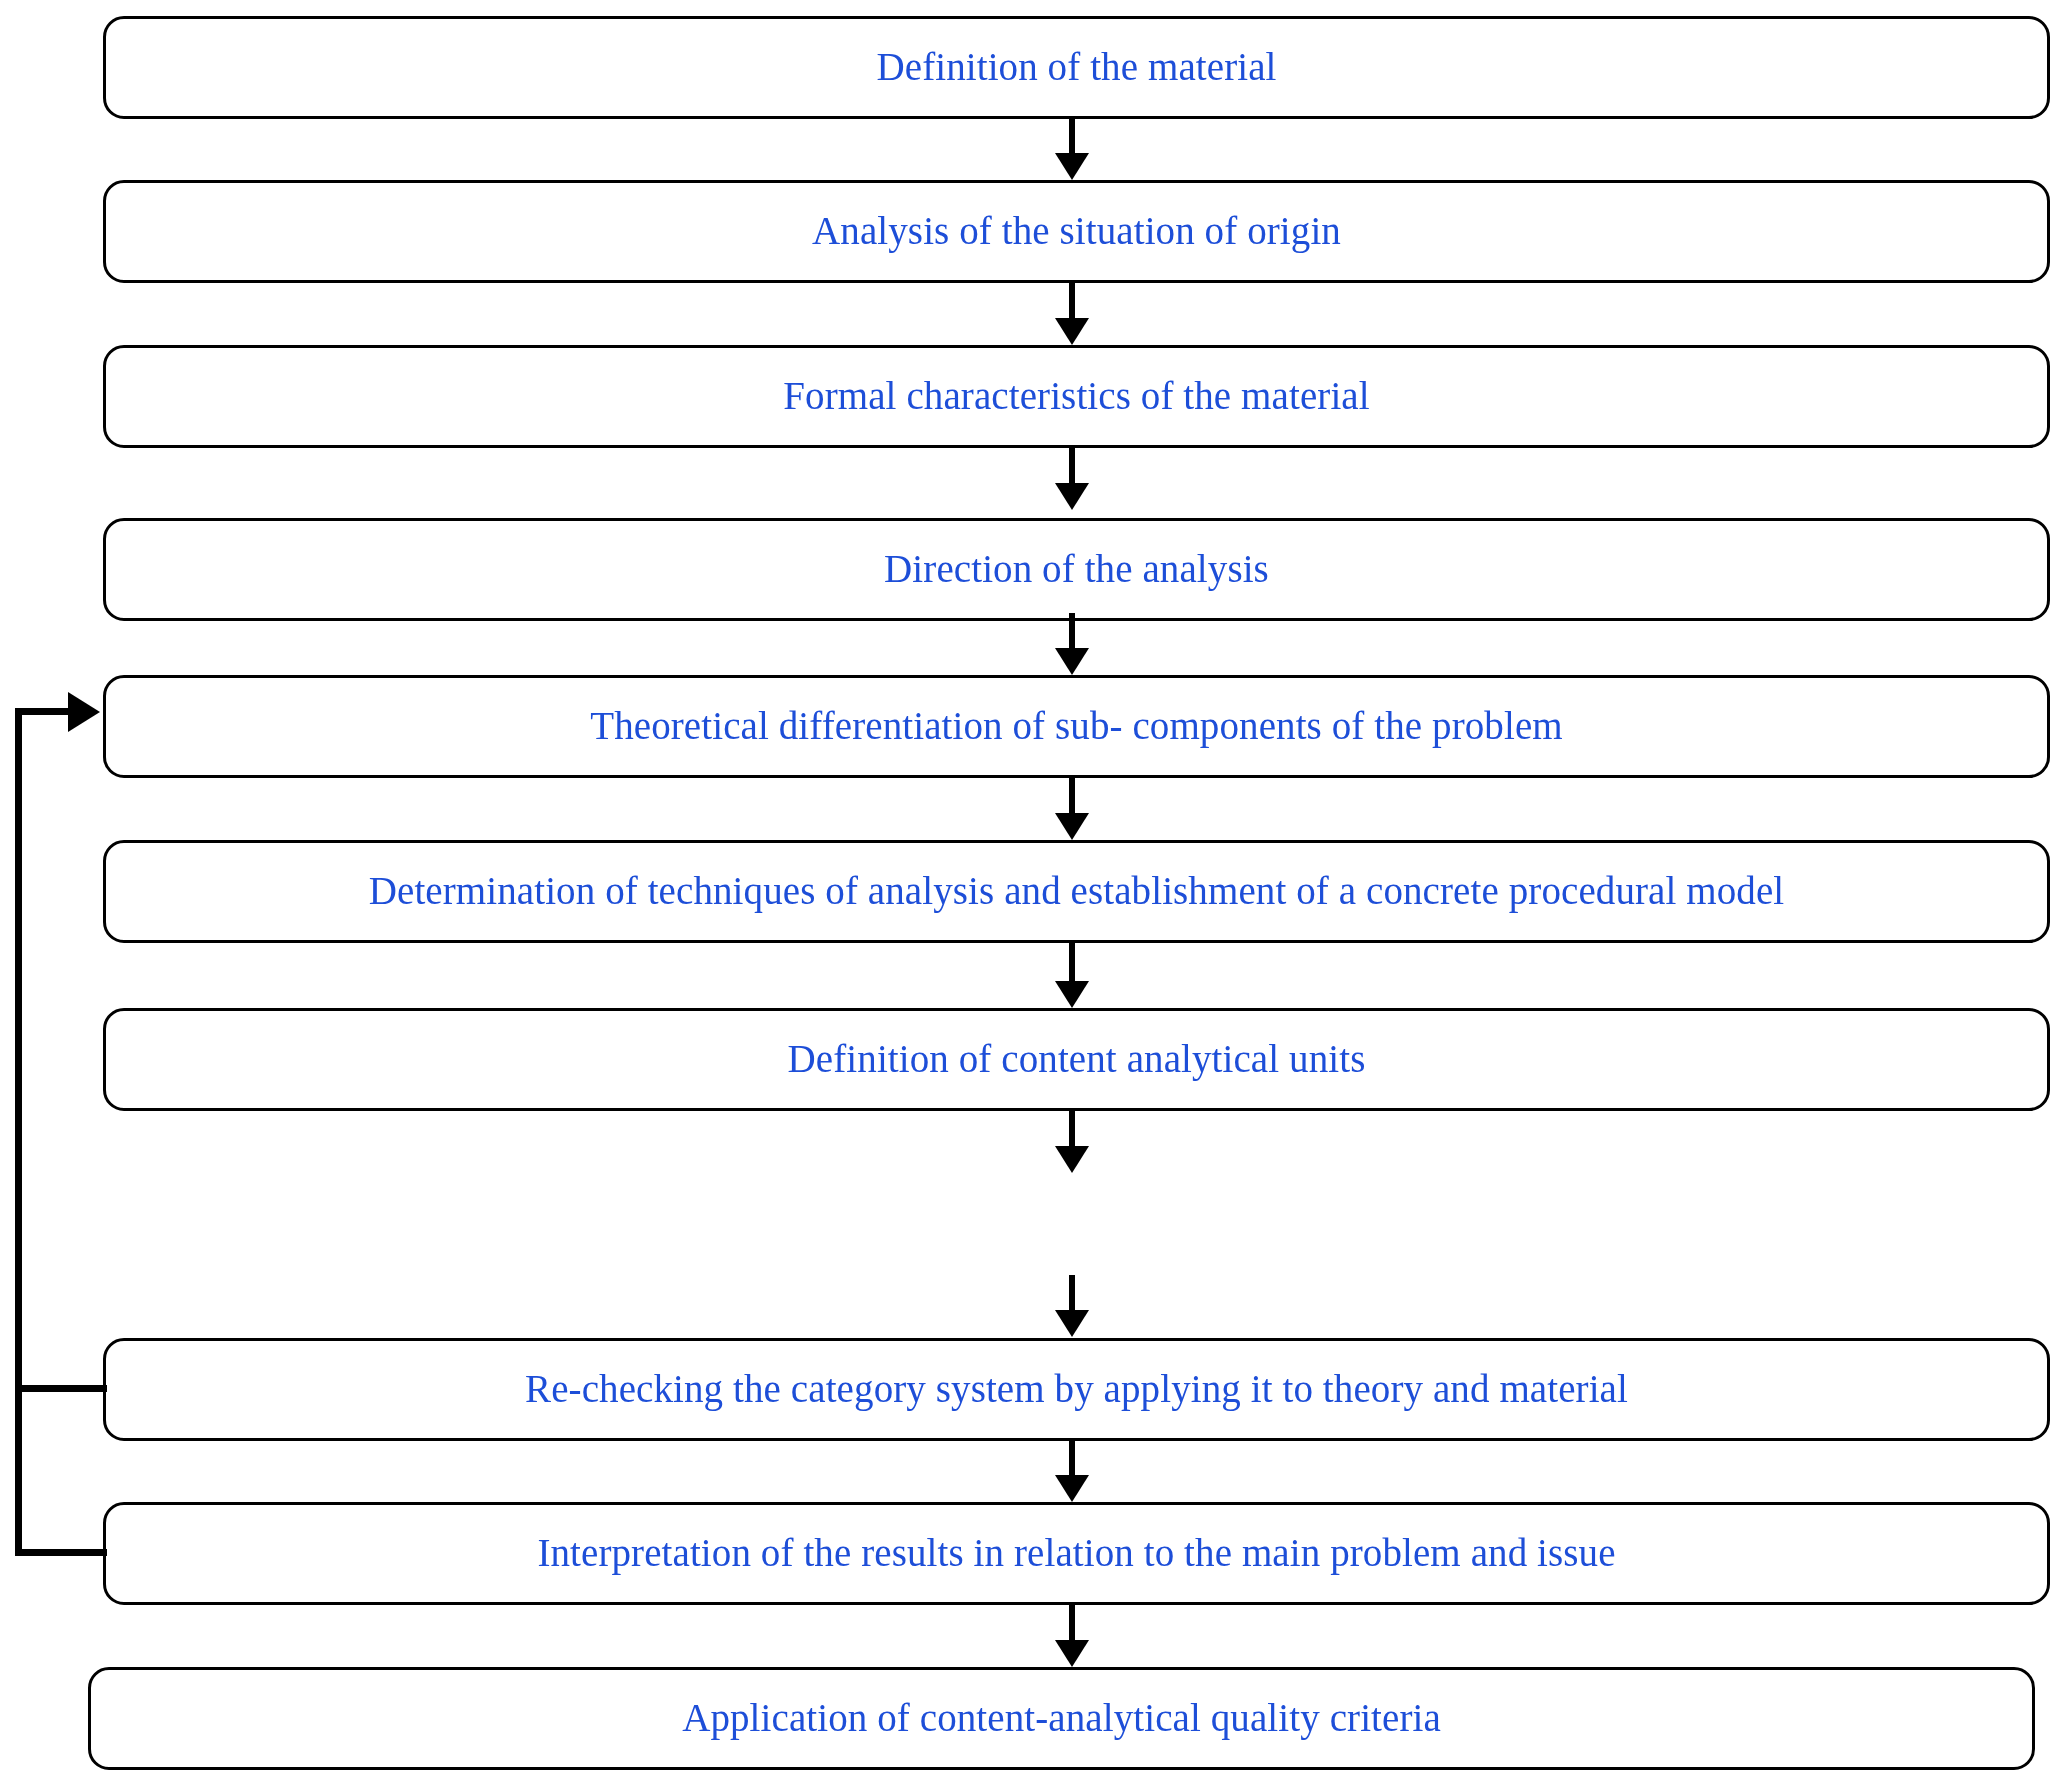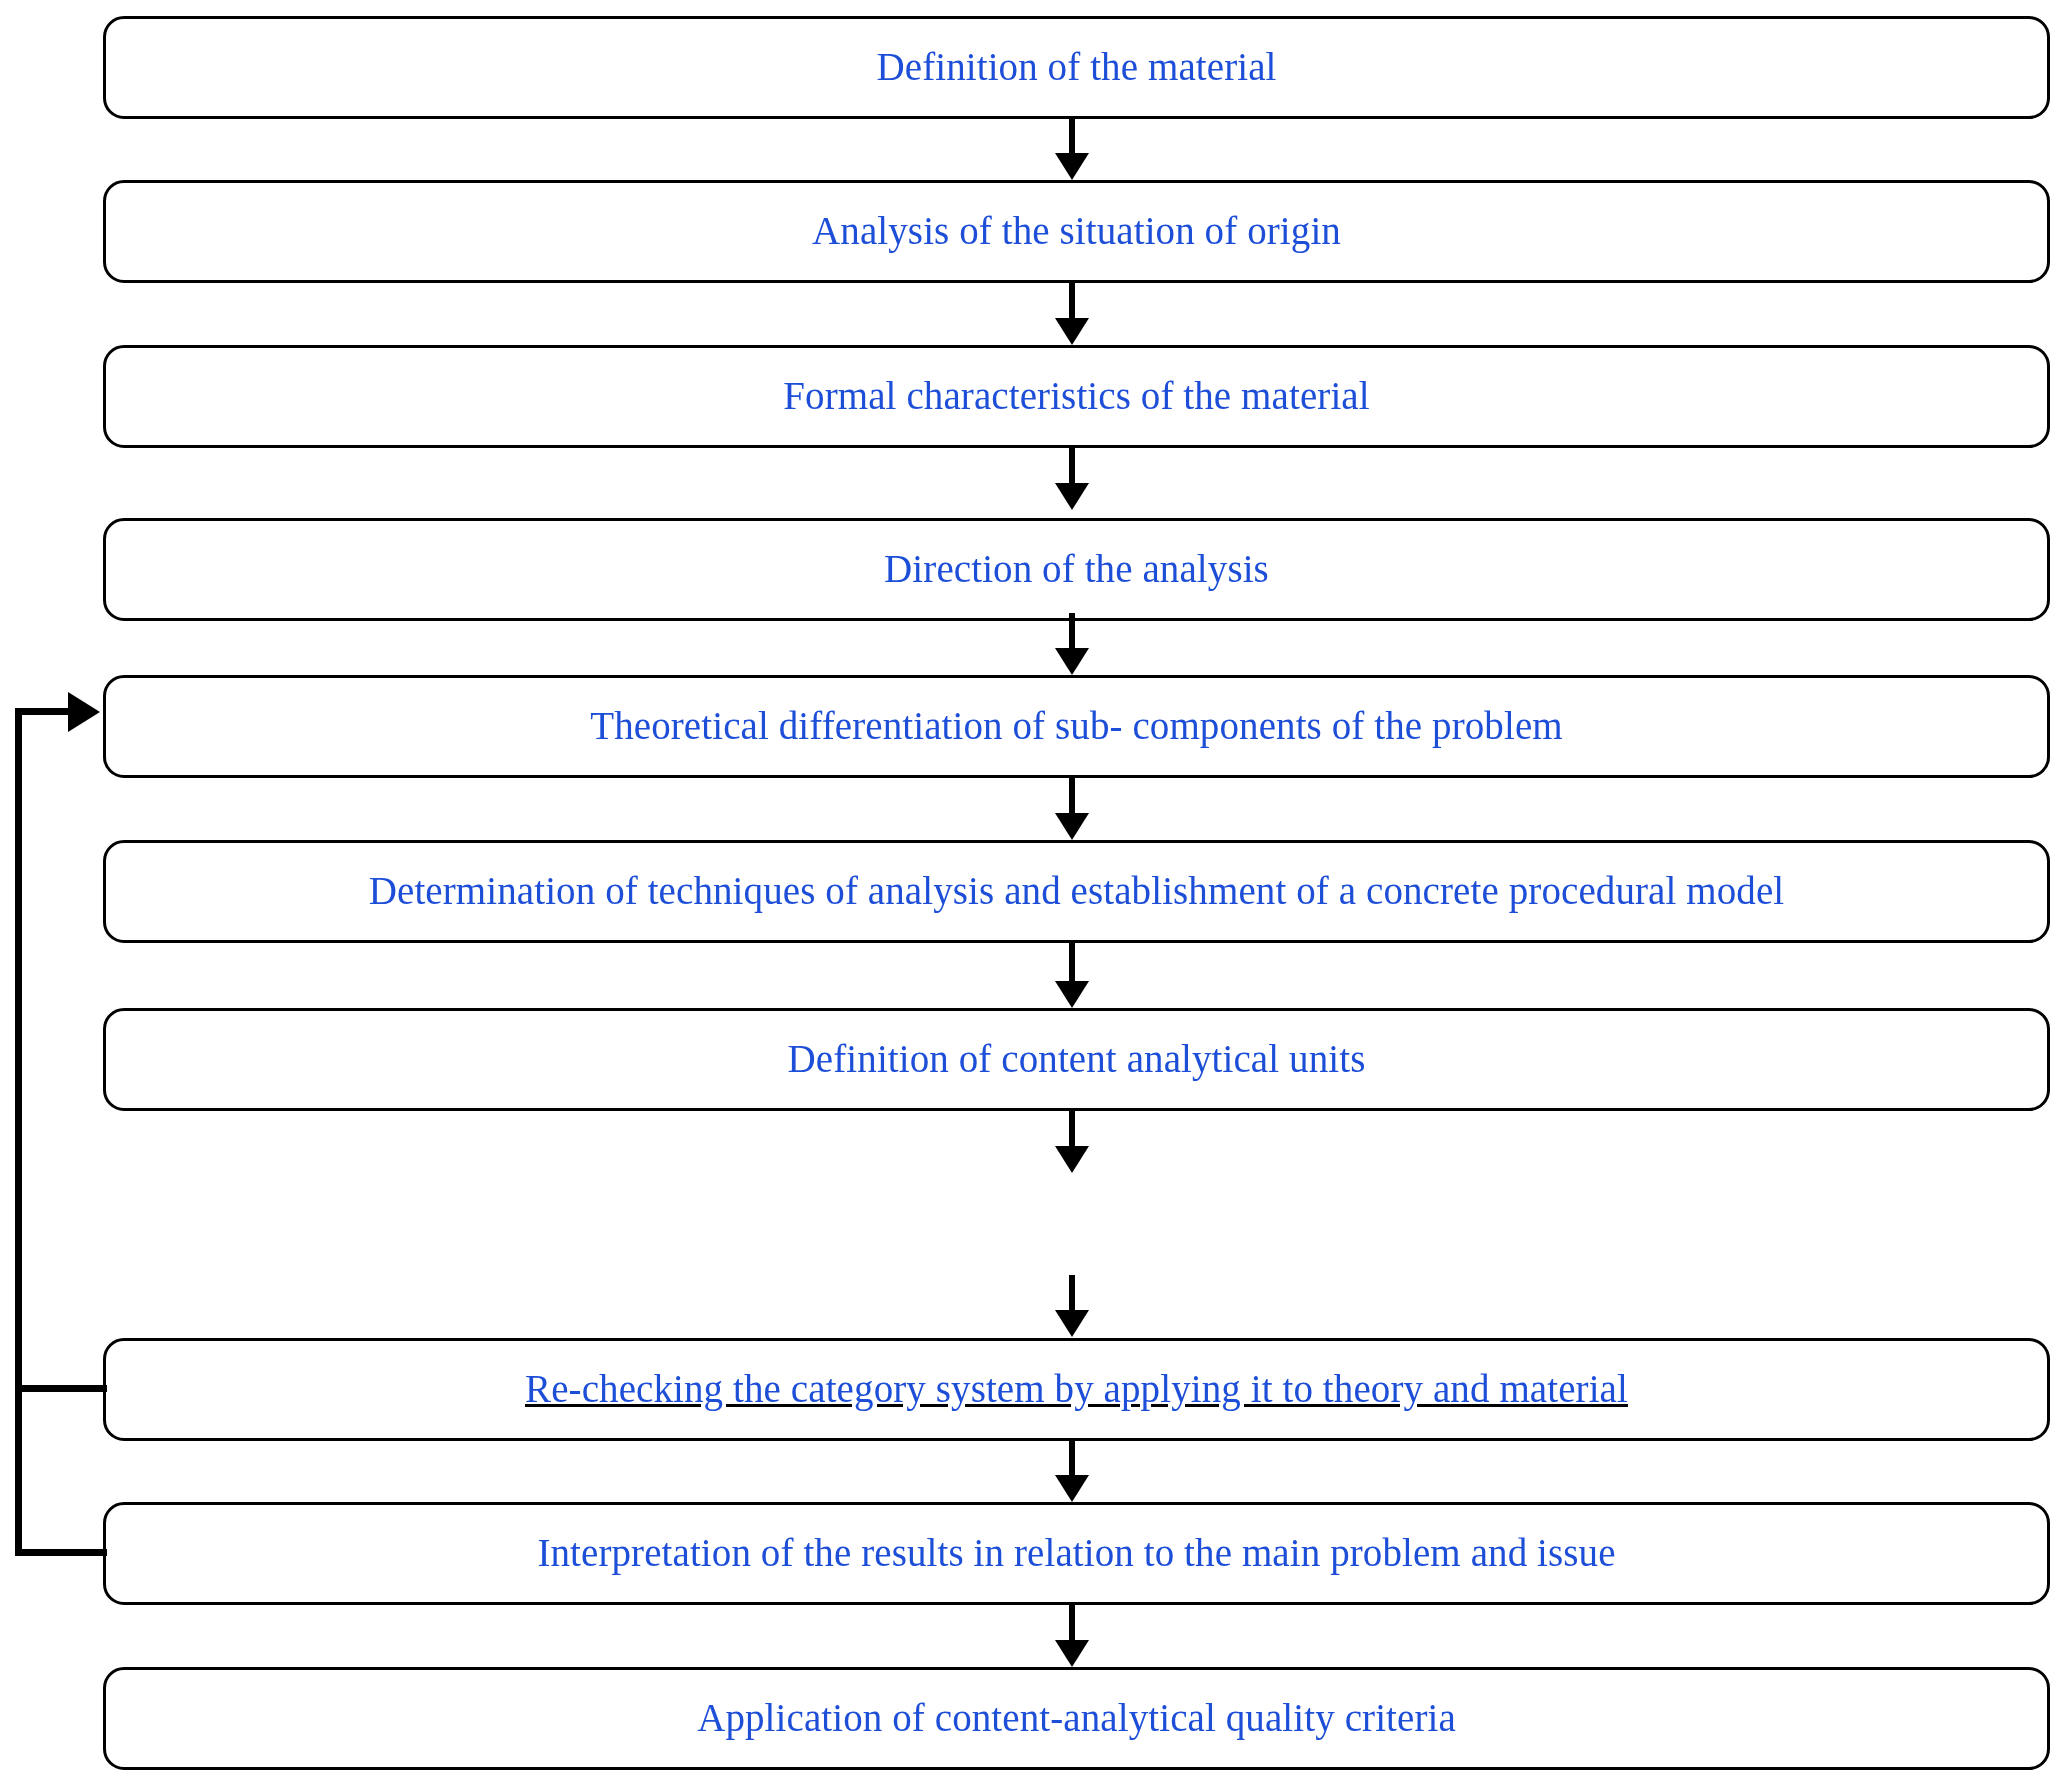--- a/index.html
+++ b/index.html
@@ -104,29 +104,29 @@
 
   <div class="flow-box" style="left:103px; top:840px; width:1947px; height:103px;">
     <span class="flow-box-label">Determination of techniques of analysis and establishment of a concrete procedural model</span>
   </div>
 
   <div class="flow-box" style="left:103px; top:1008px; width:1947px; height:103px;">
     <span class="flow-box-label">Definition of content analytical units</span>
   </div>
 
 
-  <div class="flow-box" style="left:103px; top:1338px; width:1947px; height:103px;text-decoration:underline;">
+  <div class="flow-box" style="left:103px; top:1338px; width:1947px; height:103px;">
     <span class="flow-box-label">Re-checking the category system by applying it to theory and material</span>
   </div>
 
   <div class="flow-box" style="left:103px; top:1502px; width:1947px; height:103px;">
     <span class="flow-box-label">Interpretation of the results in relation to the main problem and issue</span>
   </div>
 
-  <div class="flow-box" style="left:103px; top:1667px; width:1947px; height:103px;text-align:right;">
+  <div class="flow-box" style="left:88px; top:1667px; width:1947px; height:103px;text-align:right;">
     <span class="flow-box-label">Application of content-analytical quality criteria</span>
   </div>
 
   <div class="connector" style="left:1072px; top:118px;">
     <div class="stem" style="height:37px;"></div>
     <div class="head" style="top:35px;"></div>
   </div>
 
   <div class="connector" style="left:1072px; top:283px;">
     <div class="stem" style="height:37px;"></div>

